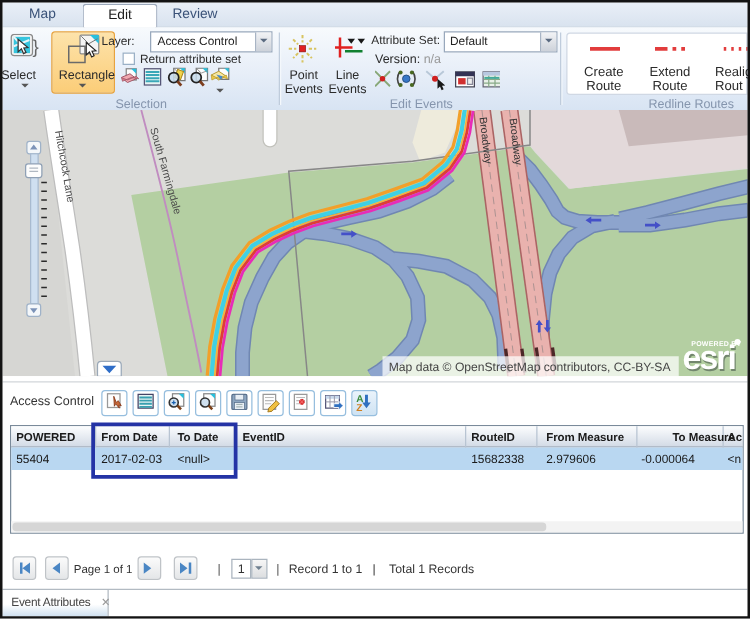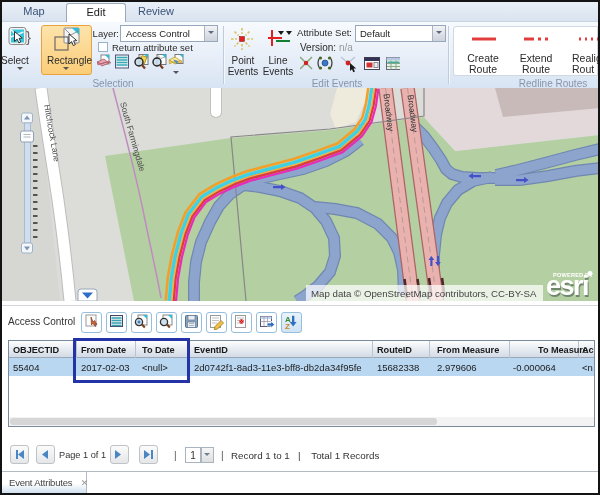--- a/index.html
+++ b/index.html
@@ -42,21 +42,21 @@
 <div class="abs" style="left:41px;top:25px;width:51px;height:50px;border:1.5px solid #e8a33d;border-radius:3px;background:linear-gradient(#fde3ab,#fbcd78)"></div>
 <svg class="abs" style="left:52px;top:27px" width="30" height="26" viewBox="0 0 30 26">
 <rect x="12" y="1" width="15" height="15" rx="1" fill="#f4f4f4" stroke="#8a8a8a"></rect>
 <path d="M 27,1 l -7,0 7,7 z" fill="#28c0dd"></path>
 <path d="M 13,2 l 6,6 M 19,8 l 7,-4" stroke="#777" stroke-width="0.8" fill="none"></path>
 <rect x="3" y="10" width="13" height="13" fill="none" stroke="#6a6a6a" stroke-width="1.2"></rect>
 <path d="M 17,7 l 0,10 2.6,-2.4 1.7,4 2,-1 -1.7,-3.7 3.2,-0.3 z" fill="#fff" stroke="#222" stroke-width="0.9"></path>
     </svg>
 <div class="abs rlabel" style="left:41px;top:55px;width:51px;text-align:right">Rectangle</div>
 <div class="abs" style="left:63px;top:67px;border:3px solid transparent;border-top-color:#555"></div>
-<div class="abs rlabel" style="left:70px;top:28px;font-size:9.5px;width:49px;text-align:right">Layer:</div>
+<div class="abs rlabel" style="left:70px;top:28px;font-size:9.5px;width:49px;text-align:center">Layer:</div>
 <div class="combo" style="left:120px;top:25px;width:98px;height:17px"><span style="padding-left:5px;line-height:16px;display:inline-block">Access Control</span><span class="cb"></span></div>
 <div class="abs" style="left:98px;top:42px;width:10px;height:10px;background:#fff;border:1px solid #9ab0c6"></div>
 <div class="abs rlabel" style="left:112px;top:42px;font-size:9.5px">Return attribute set</div>
 <svg class="abs" style="left:97px;top:54px" width="92" height="16" viewBox="0 0 92 16">
 <g>
         <rect x="4" y="1" width="8" height="9" fill="#fdfdfd" stroke="#888"></rect>
         <path d="M 12,1 l -4,0 4,4 z" fill="#28c0dd"></path>
 <path d="M 0,8 l 7,-3 5,4 -7,3 z" fill="#f0a8b0" stroke="#a05868" stroke-width="0.8"></path>
         <path d="M 0,8 l 1,3 7,-3 6,1 -2,-2 -7,3 z" fill="#d87888" stroke="#a05868" stroke-width="0.6"></path>
       </g>
@@ -299,28 +299,27 @@
 <div class="abs" style="left:8px;top:340px;width:587px;height:87px;border:1px solid #7a8a9a;background:#fff"></div>
 <div class="abs" style="left:9px;top:341px;width:585px;height:17px;background:linear-gradient(#fcfdfe,#d3dbe6);border-bottom:1px solid #9aa8b8"></div>
 <div class="abs" style="left:9px;top:358px;width:585px;height:18px;background:#b9d7f1"></div>
 <div class="abs" style="left:76px;top:341px;width:1px;height:17px;background:#b8c4d2"></div>
 <div class="abs" style="left:135px;top:341px;width:1px;height:17px;background:#b8c4d2"></div>
 <div class="abs" style="left:187px;top:341px;width:1px;height:17px;background:#b8c4d2"></div>
 <div class="abs" style="left:372px;top:341px;width:1px;height:17px;background:#b8c4d2"></div>
 <div class="abs" style="left:429px;top:341px;width:1px;height:17px;background:#b8c4d2"></div>
 <div class="abs" style="left:509px;top:341px;width:1px;height:17px;background:#b8c4d2"></div>
 <div class="abs" style="left:578px;top:341px;width:1px;height:17px;background:#b8c4d2"></div>
-<div class="abs" style="left:13px;top:345px;font-size:9.2px;font-weight:bold;color:#1a1a1a;white-space:nowrap;letter-spacing:-0.05px">OBJECTID</div>
+<div class="abs" style="left:13px;top:345px;font-size:9.2px;font-weight:bold;color:#1a1a1a;white-space:nowrap;letter-spacing:-0.05px">POWERED</div>
 <div class="abs" style="left:13px;top:362px;font-size:9.5px;color:#1a1a1a;white-space:nowrap">55404</div>
 <div class="abs" style="left:81px;top:345px;font-size:9.2px;font-weight:bold;color:#1a1a1a;white-space:nowrap;letter-spacing:-0.05px">From Date</div>
 <div class="abs" style="left:81px;top:362px;font-size:9.5px;color:#1a1a1a;white-space:nowrap">2017-02-03</div>
 <div class="abs" style="left:142px;top:345px;font-size:9.2px;font-weight:bold;color:#1a1a1a;white-space:nowrap;letter-spacing:-0.05px">To Date</div>
 <div class="abs" style="left:142px;top:362px;font-size:9.5px;color:#1a1a1a;white-space:nowrap">&lt;null&gt;</div>
 <div class="abs" style="left:194px;top:345px;font-size:9.2px;font-weight:bold;color:#1a1a1a;white-space:nowrap;letter-spacing:-0.05px">EventID</div>
-<div class="abs" style="left:194px;top:362px;font-size:9.5px;color:#1a1a1a;white-space:nowrap">2d0742f1-8ad3-11e3-bff8-db2da34f95fe</div>
 <div class="abs" style="left:377px;top:345px;font-size:9.2px;font-weight:bold;color:#1a1a1a;white-space:nowrap;letter-spacing:-0.05px">RouteID</div>
 <div class="abs" style="left:377px;top:362px;font-size:9.5px;color:#1a1a1a;white-space:nowrap">15682338</div>
 <div class="abs" style="left:437px;top:345px;font-size:9.2px;font-weight:bold;color:#1a1a1a;white-space:nowrap;letter-spacing:-0.05px">From Measure</div>
 <div class="abs" style="left:437px;top:362px;font-size:9.5px;color:#1a1a1a;white-space:nowrap">2.979606</div>
 <div class="abs" style="left:538px;top:345px;font-size:9.2px;font-weight:bold;color:#1a1a1a;white-space:nowrap;letter-spacing:-0.05px">To Measure</div>
 <div class="abs" style="left:513px;top:362px;font-size:9.5px;color:#1a1a1a;white-space:nowrap">-0.000064</div>
 <div class="abs" style="left:582px;top:345px;font-size:9.2px;font-weight:bold;color:#1a1a1a;white-space:nowrap;letter-spacing:-0.05px">Ac</div>
 <div class="abs" style="left:582px;top:362px;font-size:9.5px;color:#1a1a1a;white-space:nowrap">&lt;n</div>
 <div class="abs" style="left:9px;top:417px;width:585px;height:9px;background:#f3f3f3"></div>
 <div class="abs" style="left:10px;top:418px;width:427px;height:7px;background:#d6d6d6;border-radius:3px"></div>

